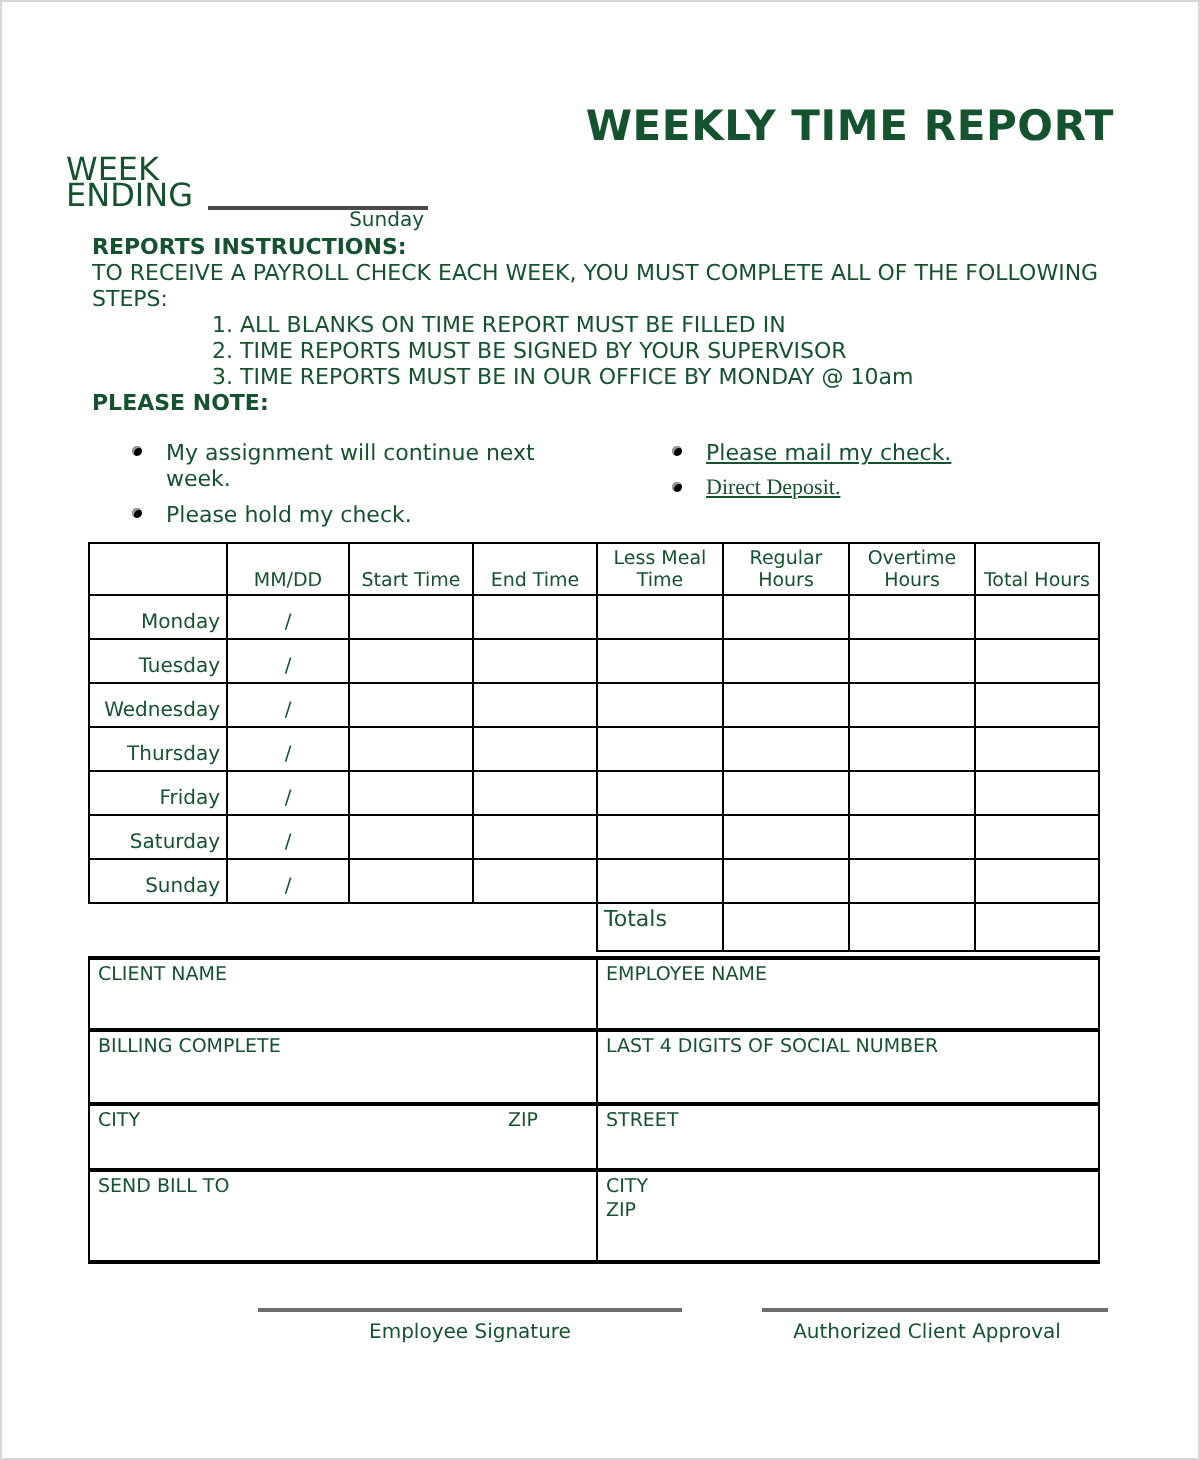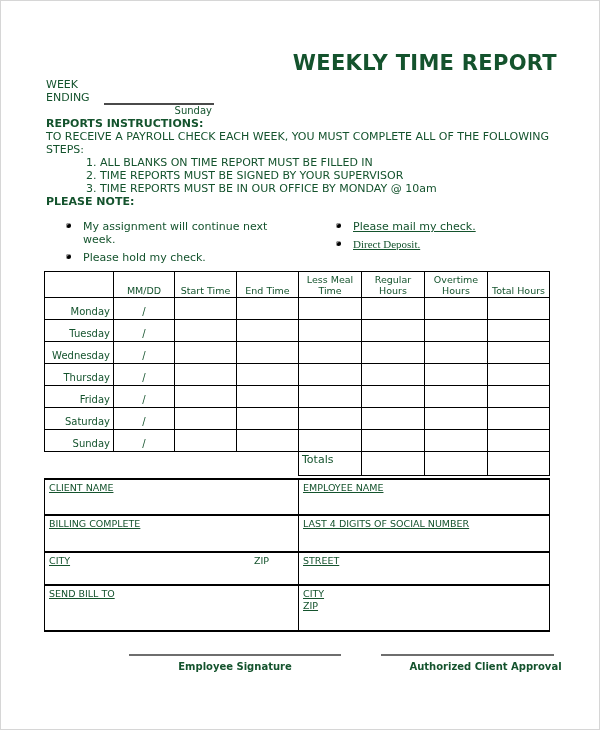--- a/index.html
+++ b/index.html
@@ -3,59 +3,59 @@
 <meta charset="utf-8">
 <style>
   html,body{margin:0;padding:0;background:#fff;}
   .page{
     position:relative;width:600px;height:730px;box-sizing:border-box;
     background:#fff;border:1px solid #d6d6d6;
     font-family:"DejaVu Sans","Liberation Sans",sans-serif;color:#14532d;
     overflow:hidden;
   }
   .title{position:absolute;top:50px;right:42px;font-size:21px;font-weight:bold;letter-spacing:.3px;}
-  .week-ending{position:absolute;left:45px;top:77px;font-size:11px;line-height:13px;white-space:pre-line;}
+  .week-ending{position:absolute;left:32px;top:77px;font-size:16px;line-height:13px;white-space:pre-line;}
   .we-line{position:absolute;left:103px;top:88px;width:110px;height:14px;border-bottom:2px solid #4a4a4a;}
   .we-sunday{position:absolute;left:103px;top:104px;width:108px;text-align:right;font-size:10px;}
   .instructions{position:absolute;left:45px;top:116px;width:530px;font-size:11px;line-height:13px;}
   .bold{font-weight:bold;}
   .pre{white-space:pre-line;}
-  .steps{margin-left:40px;}
+  .steps{margin-left:60px;}
   .bullet-col{position:absolute;font-size:11px;line-height:13px;}
   .bullet-col.left{left:65px;top:219px;width:215px;}
   .bullet-col.right{left:335px;top:219px;width:220px;text-decoration:underline;}
   .bullet-item{display:flex;margin-bottom:5px;}
   .bullet{flex:0 0 auto;width:5px;height:5px;border-radius:50%;background:#000;
           box-shadow:inset 1px 1px 0 rgba(255,255,255,.6);margin:3px 12px 0 0;}
   .bullet-text{flex:1;}
   .serif{font-family:"Liberation Serif","DejaVu Serif",serif;}
   .time-table{position:absolute;left:43px;top:270px;border-collapse:collapse;table-layout:fixed;width:505px;}
   .time-table th,.time-table td{border:1px solid #000;overflow:hidden;}
   .time-table thead th{height:26px;font-weight:normal;font-size:9.5px;line-height:11px;
       vertical-align:bottom;text-align:center;padding:1px 2px;white-space:pre-line;box-sizing:border-box;}
   .time-table tbody td{height:22px;font-size:10px;vertical-align:bottom;padding:2px 3px;box-sizing:border-box;}
   .time-table td.day{text-align:right;}
   .time-table td.mmdd{text-align:center;}
   .time-table tr.totals-row td{height:24px;}
   .time-table td.nb{border:none;}
   .time-table td.totals-label{vertical-align:top;font-size:11px;padding:1px 3px;}
-  .client-table{position:absolute;left:43px;top:477px;border-collapse:collapse;table-layout:fixed;width:505px;text-decoration:underline;}
+  .client-table{position:absolute;left:43px;top:477px;border-collapse:collapse;table-layout:fixed;width:505px;}
   .client-table td{
     border-top:2px solid #000;border-bottom:2px solid #000;
     border-left:1px solid #000;border-right:1px solid #000;
     vertical-align:top;font-size:9.5px;line-height:12px;padding:2px 4px;box-sizing:border-box;
     position:relative;
   }
   .zip-offset{position:absolute;left:209px;top:2px;}
   .sig-line{position:absolute;top:653px;border-top:2px solid #6e6e6e;height:0;}
   .sig-line.one{left:128px;width:212px;}
   .sig-line.two{left:380px;width:173px;}
-  .sig-label{position:absolute;top:660px;text-align:center;font-size:10px;font-weight:bold;}
+  .sig-label{position:absolute;top:660px;text-align:center;font-size:10px;font-weight:normal;}
   .sig-label.one{left:128px;width:212px;}
-  .sig-label.two{left:398px;width:173px;}
+  .sig-label.two{left:376px;width:173px;}
 </style>
 </head>
 <body>
 
 <div class="page">
 
   <div class="title">WEEKLY TIME REPORT</div>
 
   <div class="week-ending">WEEK
 ENDING</div>

